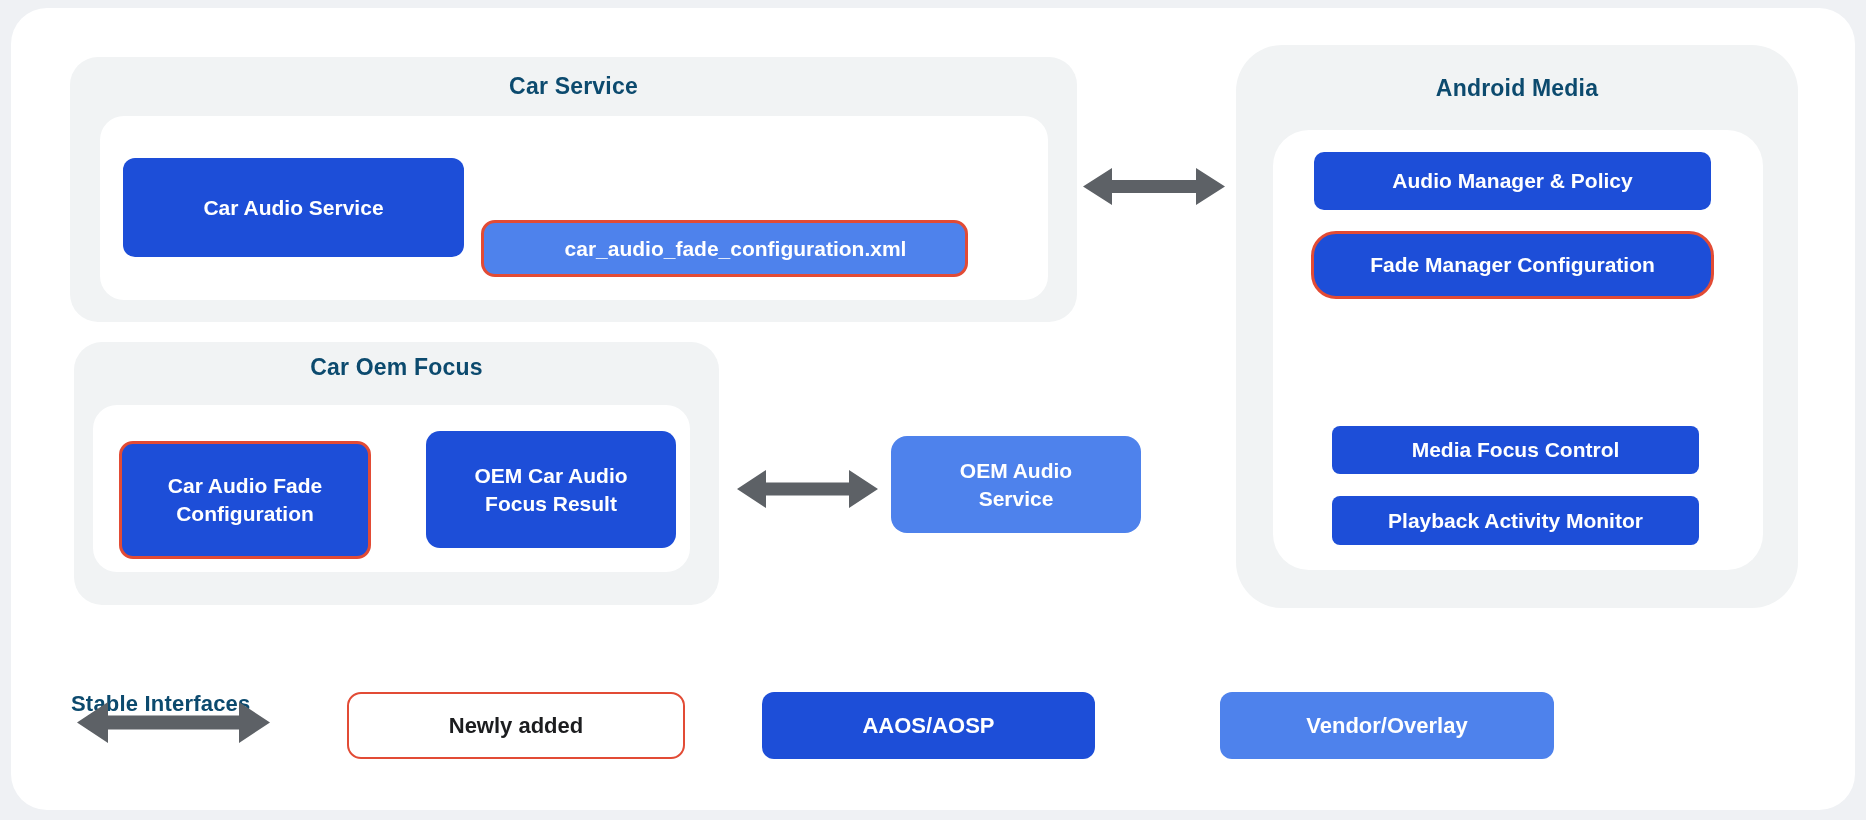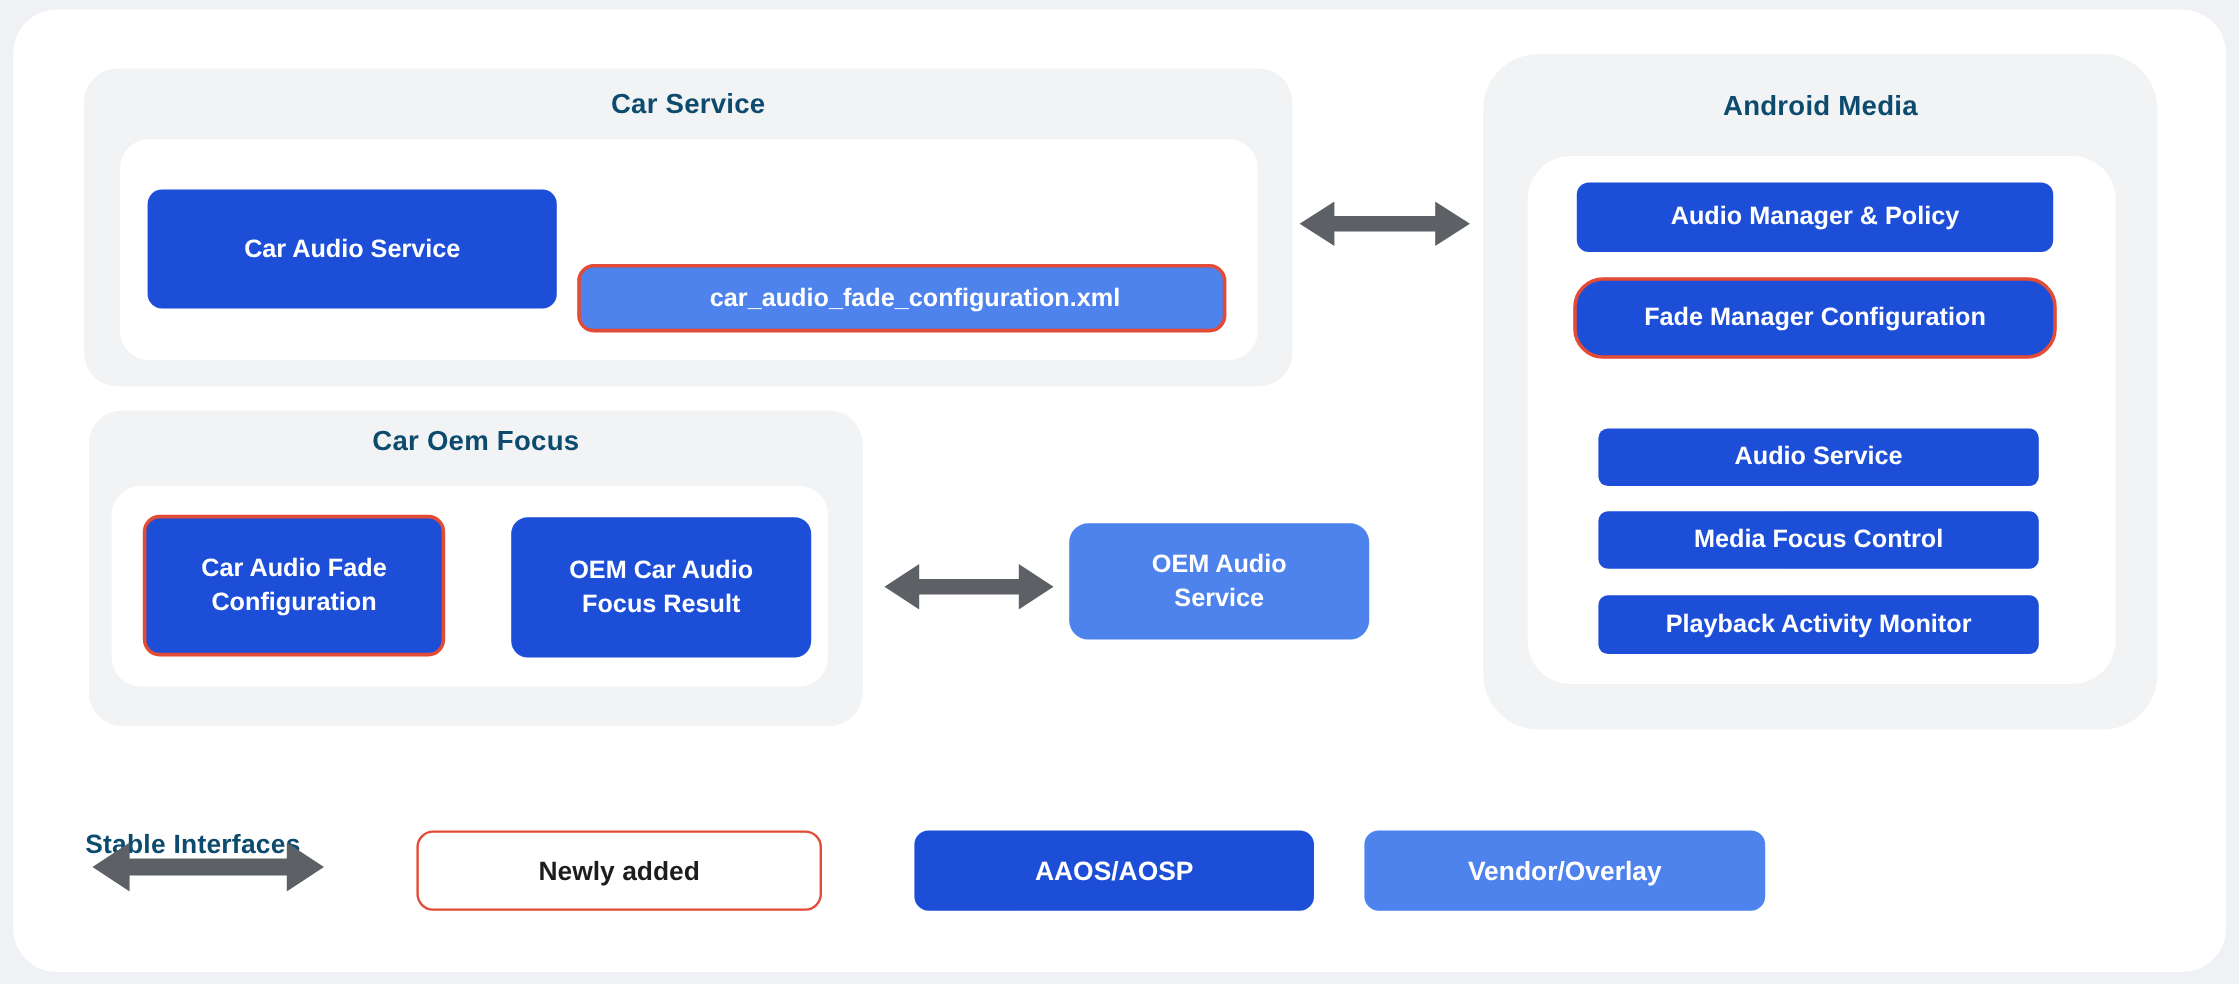--- a/index.html
+++ b/index.html
@@ -42,55 +42,52 @@
 <body>
 
 <div class="canvas">
 
   <section class="panel" style="left:59px;top:49px;width:1007px;height:265px;border-radius:28px;">
     <h2 class="panel-title" style="top:16px;margin:0;">Car Service</h2>
     <div class="inner" style="left:30px;top:59px;width:948px;height:184px;border-radius:24px;">
       <div class="box green" style="left:23px;top:42px;width:341px;height:99px;border-radius:12px;">
         <span>Car Audio Service</span>
       </div>
-      <div class="box blue red-border" style="left:381px;top:104px;width:541px;height:57px;border-radius:14px;padding-left:22px;">
+      <div class="box blue red-border" style="left:381px;top:104px;width:487px;height:57px;border-radius:14px;padding-left:22px;">
         <span>car_audio_fade_configuration.xml</span>
       </div>
     </div>
   </section>
 
   <svg class="arrow" style="left:1072px;top:160px;" width="142" height="37" viewBox="0 0 142 37">
     <polygon points="0,18.5 29,0 29,12 113,12 113,0 142,18.5 113,37 113,25 29,25 29,37" fill="#5D6166"></polygon>
   </svg>
 
   <section class="panel" style="left:1225px;top:37px;width:562px;height:563px;border-radius:46px;">
     <h2 class="panel-title" style="top:30px;margin:0;">Android Media</h2>
     <div class="inner" style="left:37px;top:85px;width:490px;height:440px;border-radius:36px;">
       <div class="box green" style="left:41px;top:22px;width:397px;height:58px;border-radius:10px;">
         <span>Audio Manager &amp; Policy</span>
       </div>
       <div class="box green red-border" style="left:38px;top:101px;width:403px;height:68px;border-radius:25px;">
         <span>Fade Manager Configuration</span>
       </div>
-      <div class="box green" style="left:59px;top:227px;width:367px;height:48px;border-radius:8px;">
-        <span>Audio Service</span>
-      </div>
       <div class="box green" style="left:59px;top:296px;width:367px;height:48px;border-radius:8px;">
         <span>Media Focus Control</span>
       </div>
       <div class="box green" style="left:59px;top:366px;width:367px;height:49px;border-radius:8px;">
         <span>Playback Activity Monitor</span>
       </div>
     </div>
   </section>
 
   <section class="panel" style="left:63px;top:334px;width:645px;height:263px;border-radius:28px;">
     <h2 class="panel-title" style="top:12px;margin:0;">Car Oem Focus</h2>
     <div class="inner" style="left:19px;top:63px;width:597px;height:167px;border-radius:24px;">
-      <div class="box green red-border" style="left:26px;top:24px;width:252px;height:118px;border-radius:14px;">
+      <div class="box green red-border" style="left:26px;top:36px;width:252px;height:118px;border-radius:14px;">
         <span style="max-width:200px;">Car Audio Fade Configuration</span>
       </div>
       <div class="box green" style="left:333px;top:26px;width:250px;height:117px;border-radius:14px;">
         <span style="max-width:200px;">OEM Car Audio Focus Result</span>
       </div>
     </div>
   </section>
 
   <svg class="arrow" style="left:726px;top:462px;" width="141" height="38" viewBox="0 0 141 38">
     <polygon points="0,19 29,0 29,12.5 112,12.5 112,0 141,19 112,38 112,25.5 29,25.5 29,38" fill="#5D6166"></polygon>
@@ -107,17 +104,17 @@
   </svg>
 
   <div class="legend-box outline-red" style="left:336px;top:684px;width:338px;height:67px;border-radius:14px;">
     <span>Newly added</span>
   </div>
 
   <div class="legend-box green" style="left:751px;top:684px;width:333px;height:67px;border-radius:12px;color:#FFFFFF;">
     <span>AAOS/AOSP</span>
   </div>
 
-  <div class="legend-box blue" style="left:1126px;top:684px;width:334px;height:67px;border-radius:12px;color:#FFFFFF;">
+  <div class="legend-box blue" style="left:1209px;top:684px;width:334px;height:67px;border-radius:12px;color:#FFFFFF;">
     <span>Vendor/Overlay</span>
   </div>
 
 </div>
 
 </body></html>

